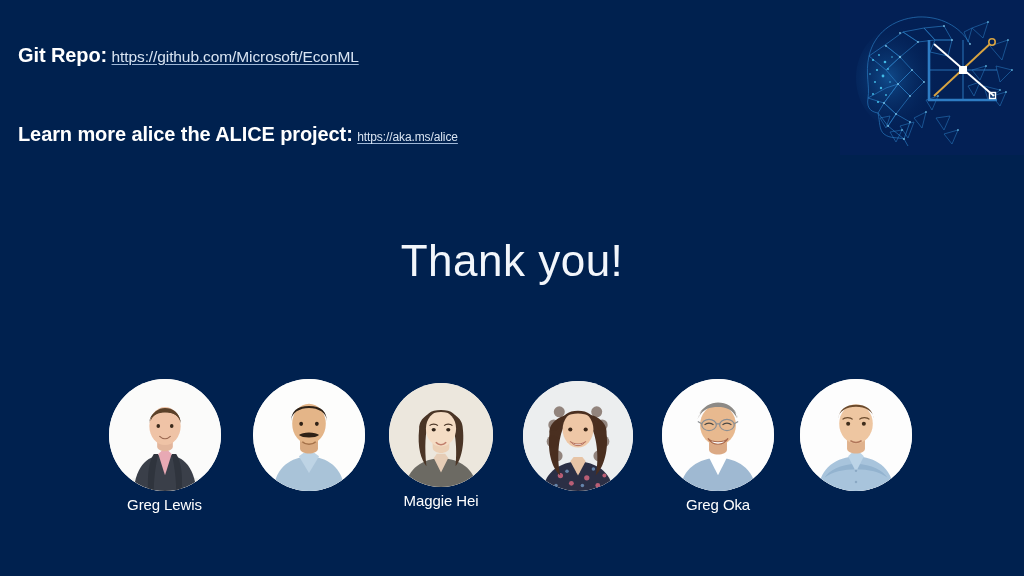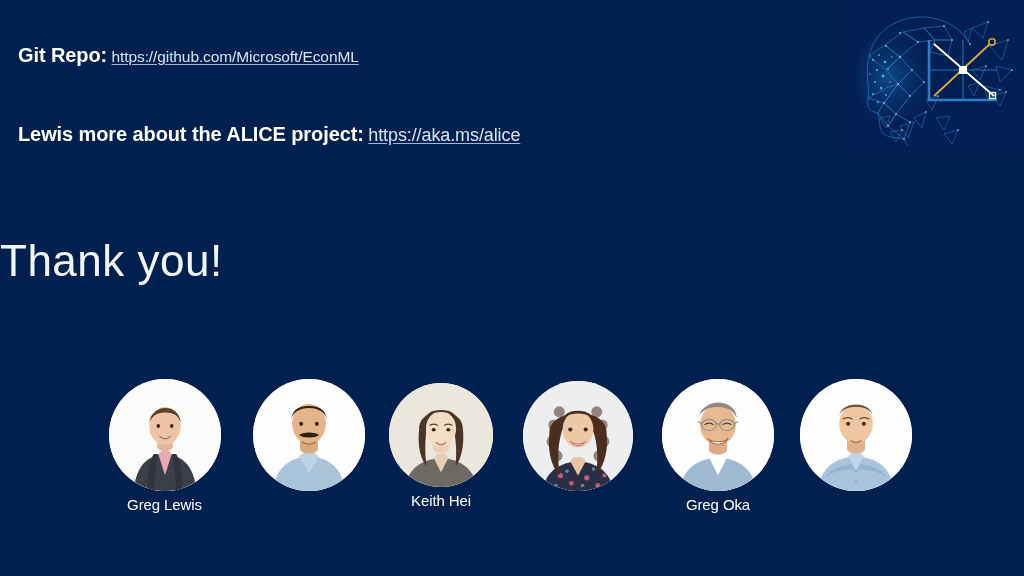--- a/index.html
+++ b/index.html
@@ -59,28 +59,29 @@
     color: #d8e4f2;
     text-decoration: underline;
     text-decoration-color: #9fb8d8;
     text-underline-offset: 2px;
     letter-spacing: -0.1px;
   }
   #line-git  { top: 44px; }
   #line-docs { top: 83px; }
   #line-alice{ top: 123px; }
 
-  #line-alice .url { font-size: 18px; }
+  #line-alice .url { font-size: 12px; }
 
   
   #thank-you {
     position: absolute;
     left: 0;
     top: 236px;
     width: 1024px;
+    text-align: center;
     color: #f2f6fb;
     font-size: 44px;
     font-weight: 400;
     letter-spacing: 0.5px;
   }
 
   
   #people {
     position: absolute;
     left: 12px;
@@ -219,21 +220,21 @@
     </svg>
   </div>
 
   <div class="link-line" id="line-git">
     <span class="lead">Git Repo:</span>
     <span class="url">https://github.com/Microsoft/EconML</span>
   </div>
 
 
   <div class="link-line" id="line-alice">
-    <span class="lead">Lewis more about the ALICE project:</span>
+    <span class="lead">Learn more alice the ALICE project:</span>
     <span class="url">https://aka.ms/alice</span>
   </div>
 
   <div id="thank-you">Thank you!</div>
 
   <div id="people">
 
     <div class="person" style="left:80px; top:5px; width:145px;">
       <div class="avatar" style="width:112px; height:112px;">
         <svg viewBox="0 0 100 100">
@@ -282,21 +283,21 @@
           <path d="M42 62 C42 69 58 69 58 62 L58 53 L42 53 Z" fill="#ecd0b5"></path>
           <ellipse cx="50" cy="44" rx="14.5" ry="17" fill="#f4dcc4"></ellipse>
           <path d="M33 40 C33 24 67 24 67 40 C66 30 60 26 50 26 C40 26 34 30 33 40 Z" fill="#4a3526"></path>
           <ellipse cx="43" cy="45" rx="2" ry="1.7" fill="#33251a"></ellipse>
           <ellipse cx="57" cy="45" rx="2" ry="1.7" fill="#33251a"></ellipse>
           <path d="M39 41 C41 39 45 39 47 41" stroke="#4a3526" stroke-width="1.1" fill="none"></path>
           <path d="M53 41 C55 39 59 39 61 41" stroke="#4a3526" stroke-width="1.1" fill="none"></path>
           <path d="M45 57 C48 60 52 60 55 57" stroke="#c07e6c" stroke-width="1.5" fill="none"></path>
         </svg>
       </div>
-      <div class="person-name">Keith Hei</div>
+      <div class="person-name">Maggie Hei</div>
     </div>
 
     <div class="person" style="left:495px; top:7px; width:141px;">
       <div class="avatar" style="width:110px; height:110px;">
         <svg viewBox="0 0 100 100">
           <rect width="100" height="100" fill="#eceeef"></rect>
           <path d="M18 100 C20 82 34 74 50 73 C66 74 80 82 82 100 Z" fill="#2b2f45"></path>
           <g fill="#d4677e" opacity="0.85">
             <circle cx="34" cy="86" r="2.4"></circle>
               <circle cx="44" cy="93" r="2.2"></circle>

